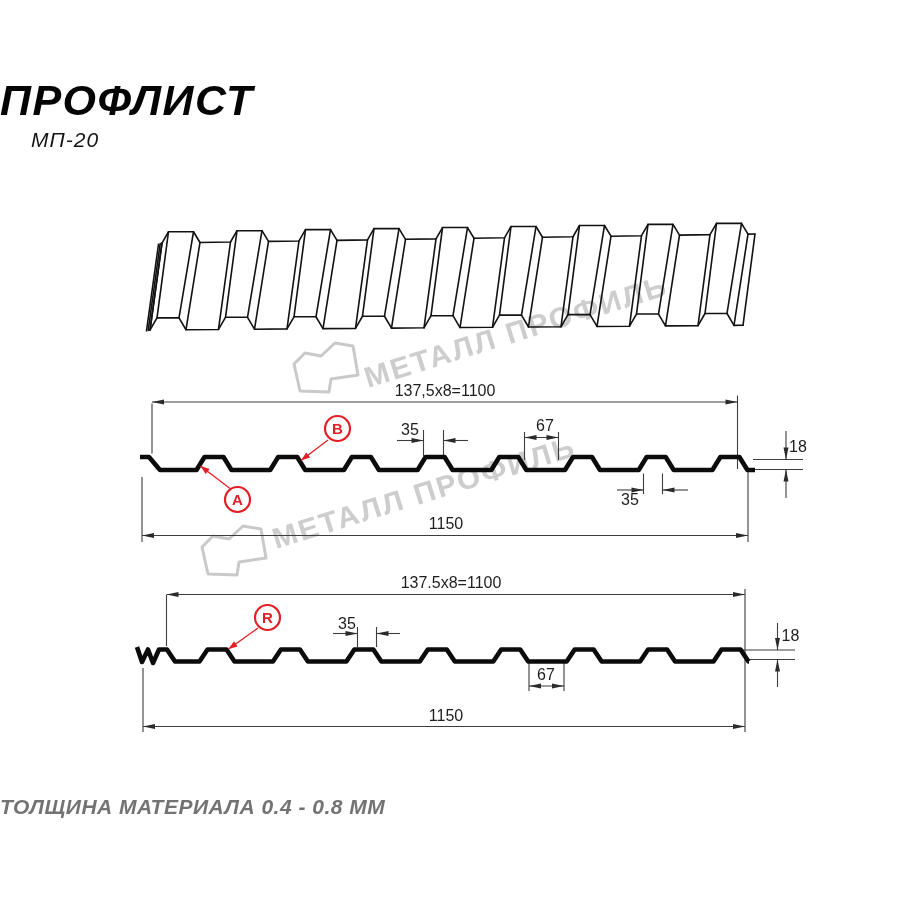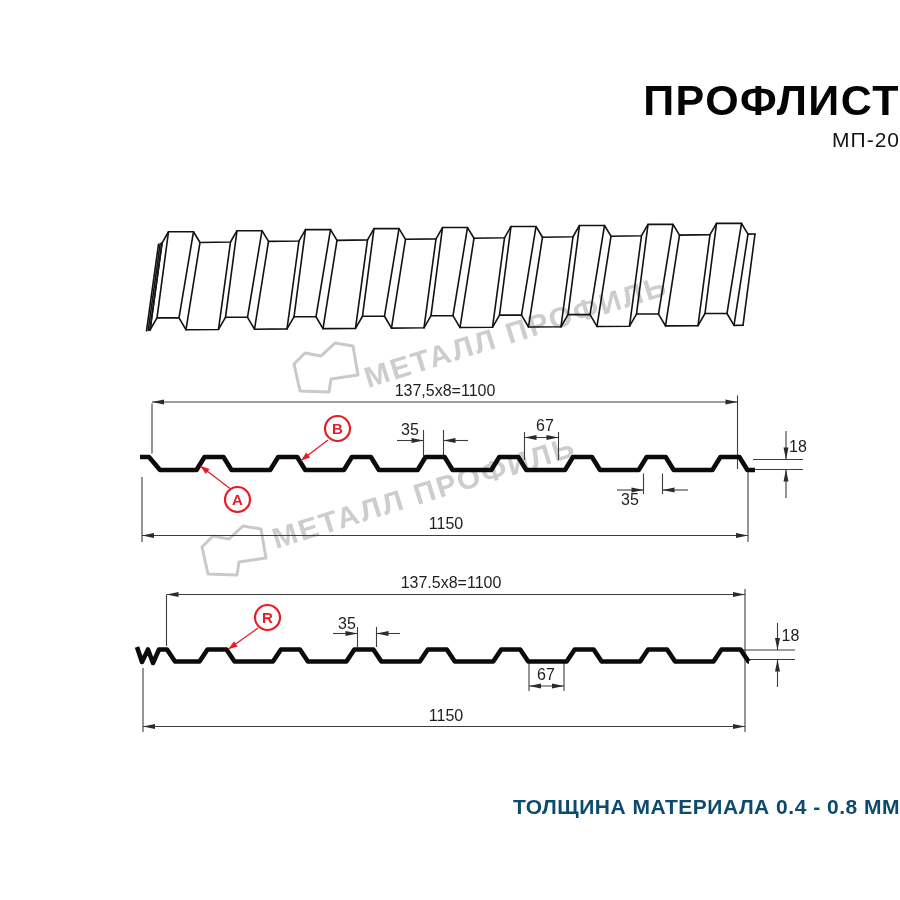--- a/index.html
+++ b/index.html
@@ -1,20 +1,20 @@
 <!DOCTYPE html>
 <html><head>
 <meta charset="utf-8">
 <style>
   html,body{margin:0;padding:0;background:#fff;}
   body{width:900px;height:900px;position:relative;font-family:"Liberation Sans",sans-serif;overflow:hidden;}
-  .abs{position:absolute;left:0;right:0;text-align:right;}
+  .abs{position:absolute;left:0;right:0;text-align:left;font-style:italic;}
   .title{top:76px;font-size:43px;font-weight:bold;letter-spacing:1.5px;color:#040404;}
   .subtitle{top:128px;font-size:21px;font-weight:normal;letter-spacing:1px;color:#151515;padding-left:31px;}
-  .note{top:795px;font-size:21px;font-weight:bold;letter-spacing:.5px;color:#0c4a6e;padding-left:10px;}
+  .note{top:795px;font-size:21px;font-weight:bold;letter-spacing:.5px;color:#737373;}
   svg{position:absolute;top:0;left:0;}
   .dl{stroke:#3d3d3d;stroke-width:1.1;}
   .ah{fill:#2b2b2b;}
   .prof{fill:none;stroke:#0b0b0b;stroke-width:4.6;stroke-linejoin:round;}
   .sh{fill:none;stroke:#121212;stroke-width:1.6;stroke-linejoin:round;stroke-linecap:round;}
   .dim{font-family:"Liberation Sans",sans-serif;font-size:16px;fill:#1e1e1e;text-anchor:middle;}
   .dimL{text-anchor:start;}
   .rl{font-family:"Liberation Sans",sans-serif;font-size:15px;font-weight:bold;fill:#e31e24;text-anchor:middle;}
   .rc{fill:none;stroke:#e31e24;stroke-width:2.2;}
   .rln{stroke:#e31e24;stroke-width:1.3;}

